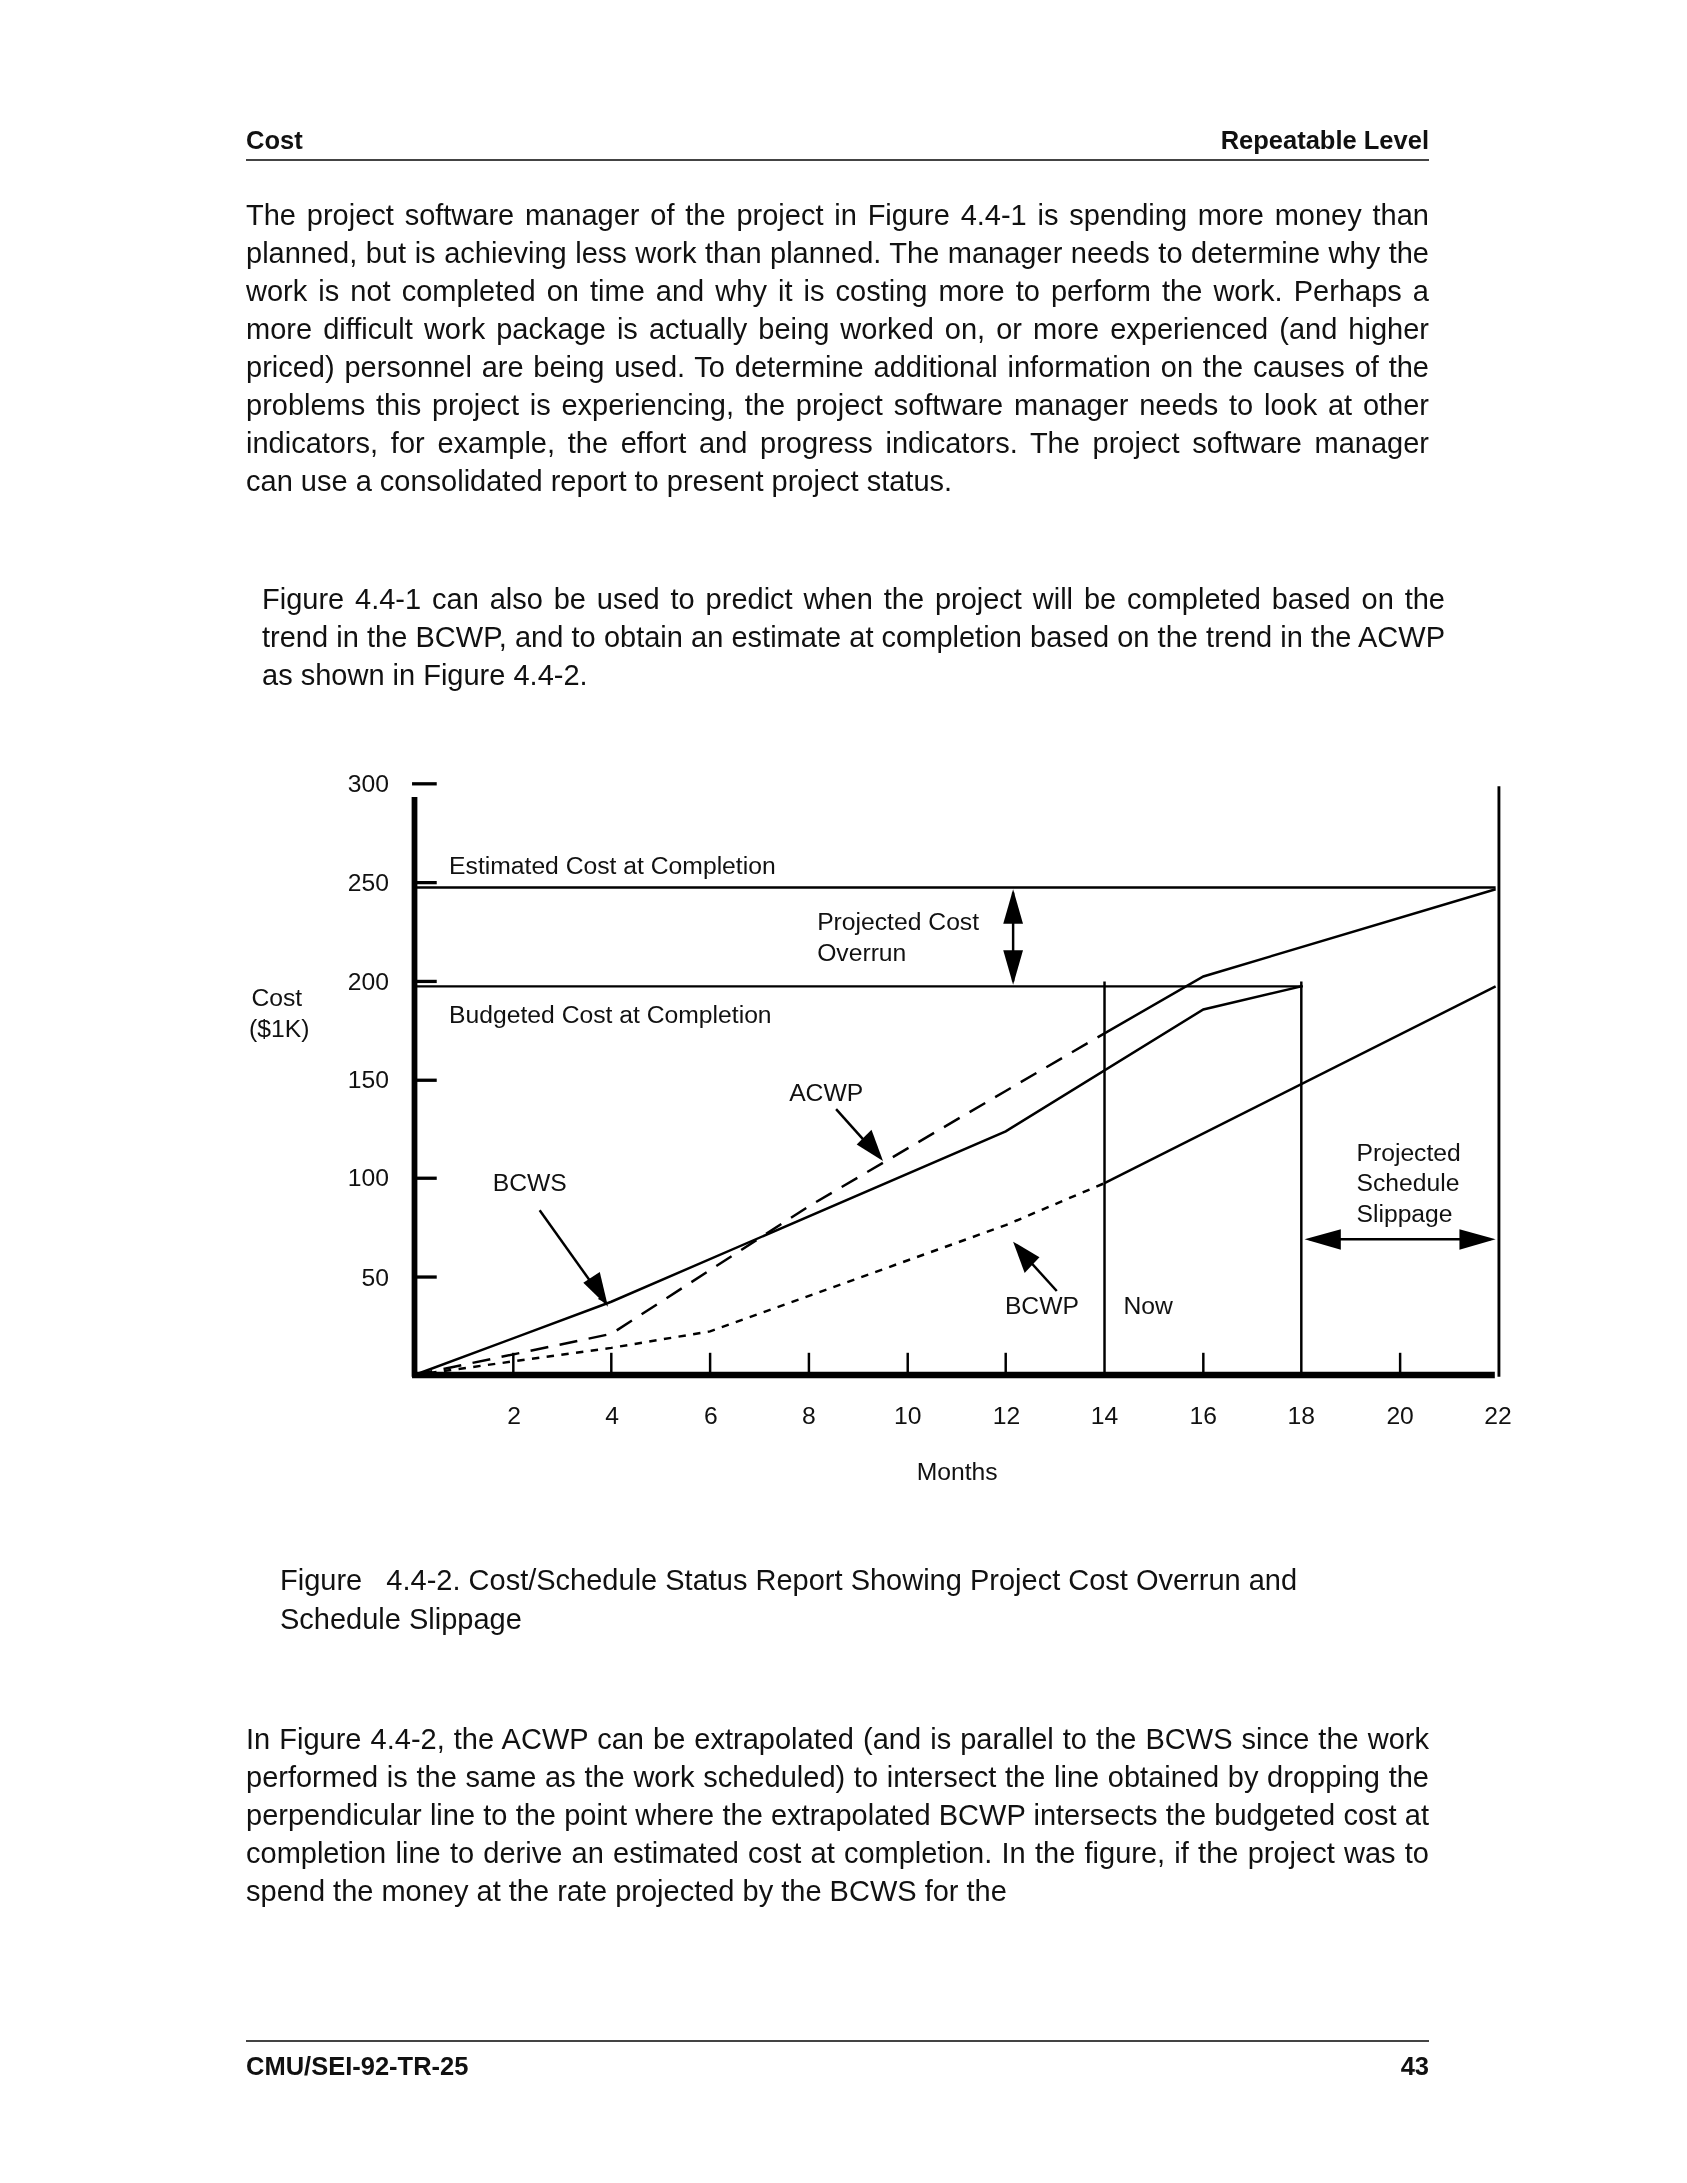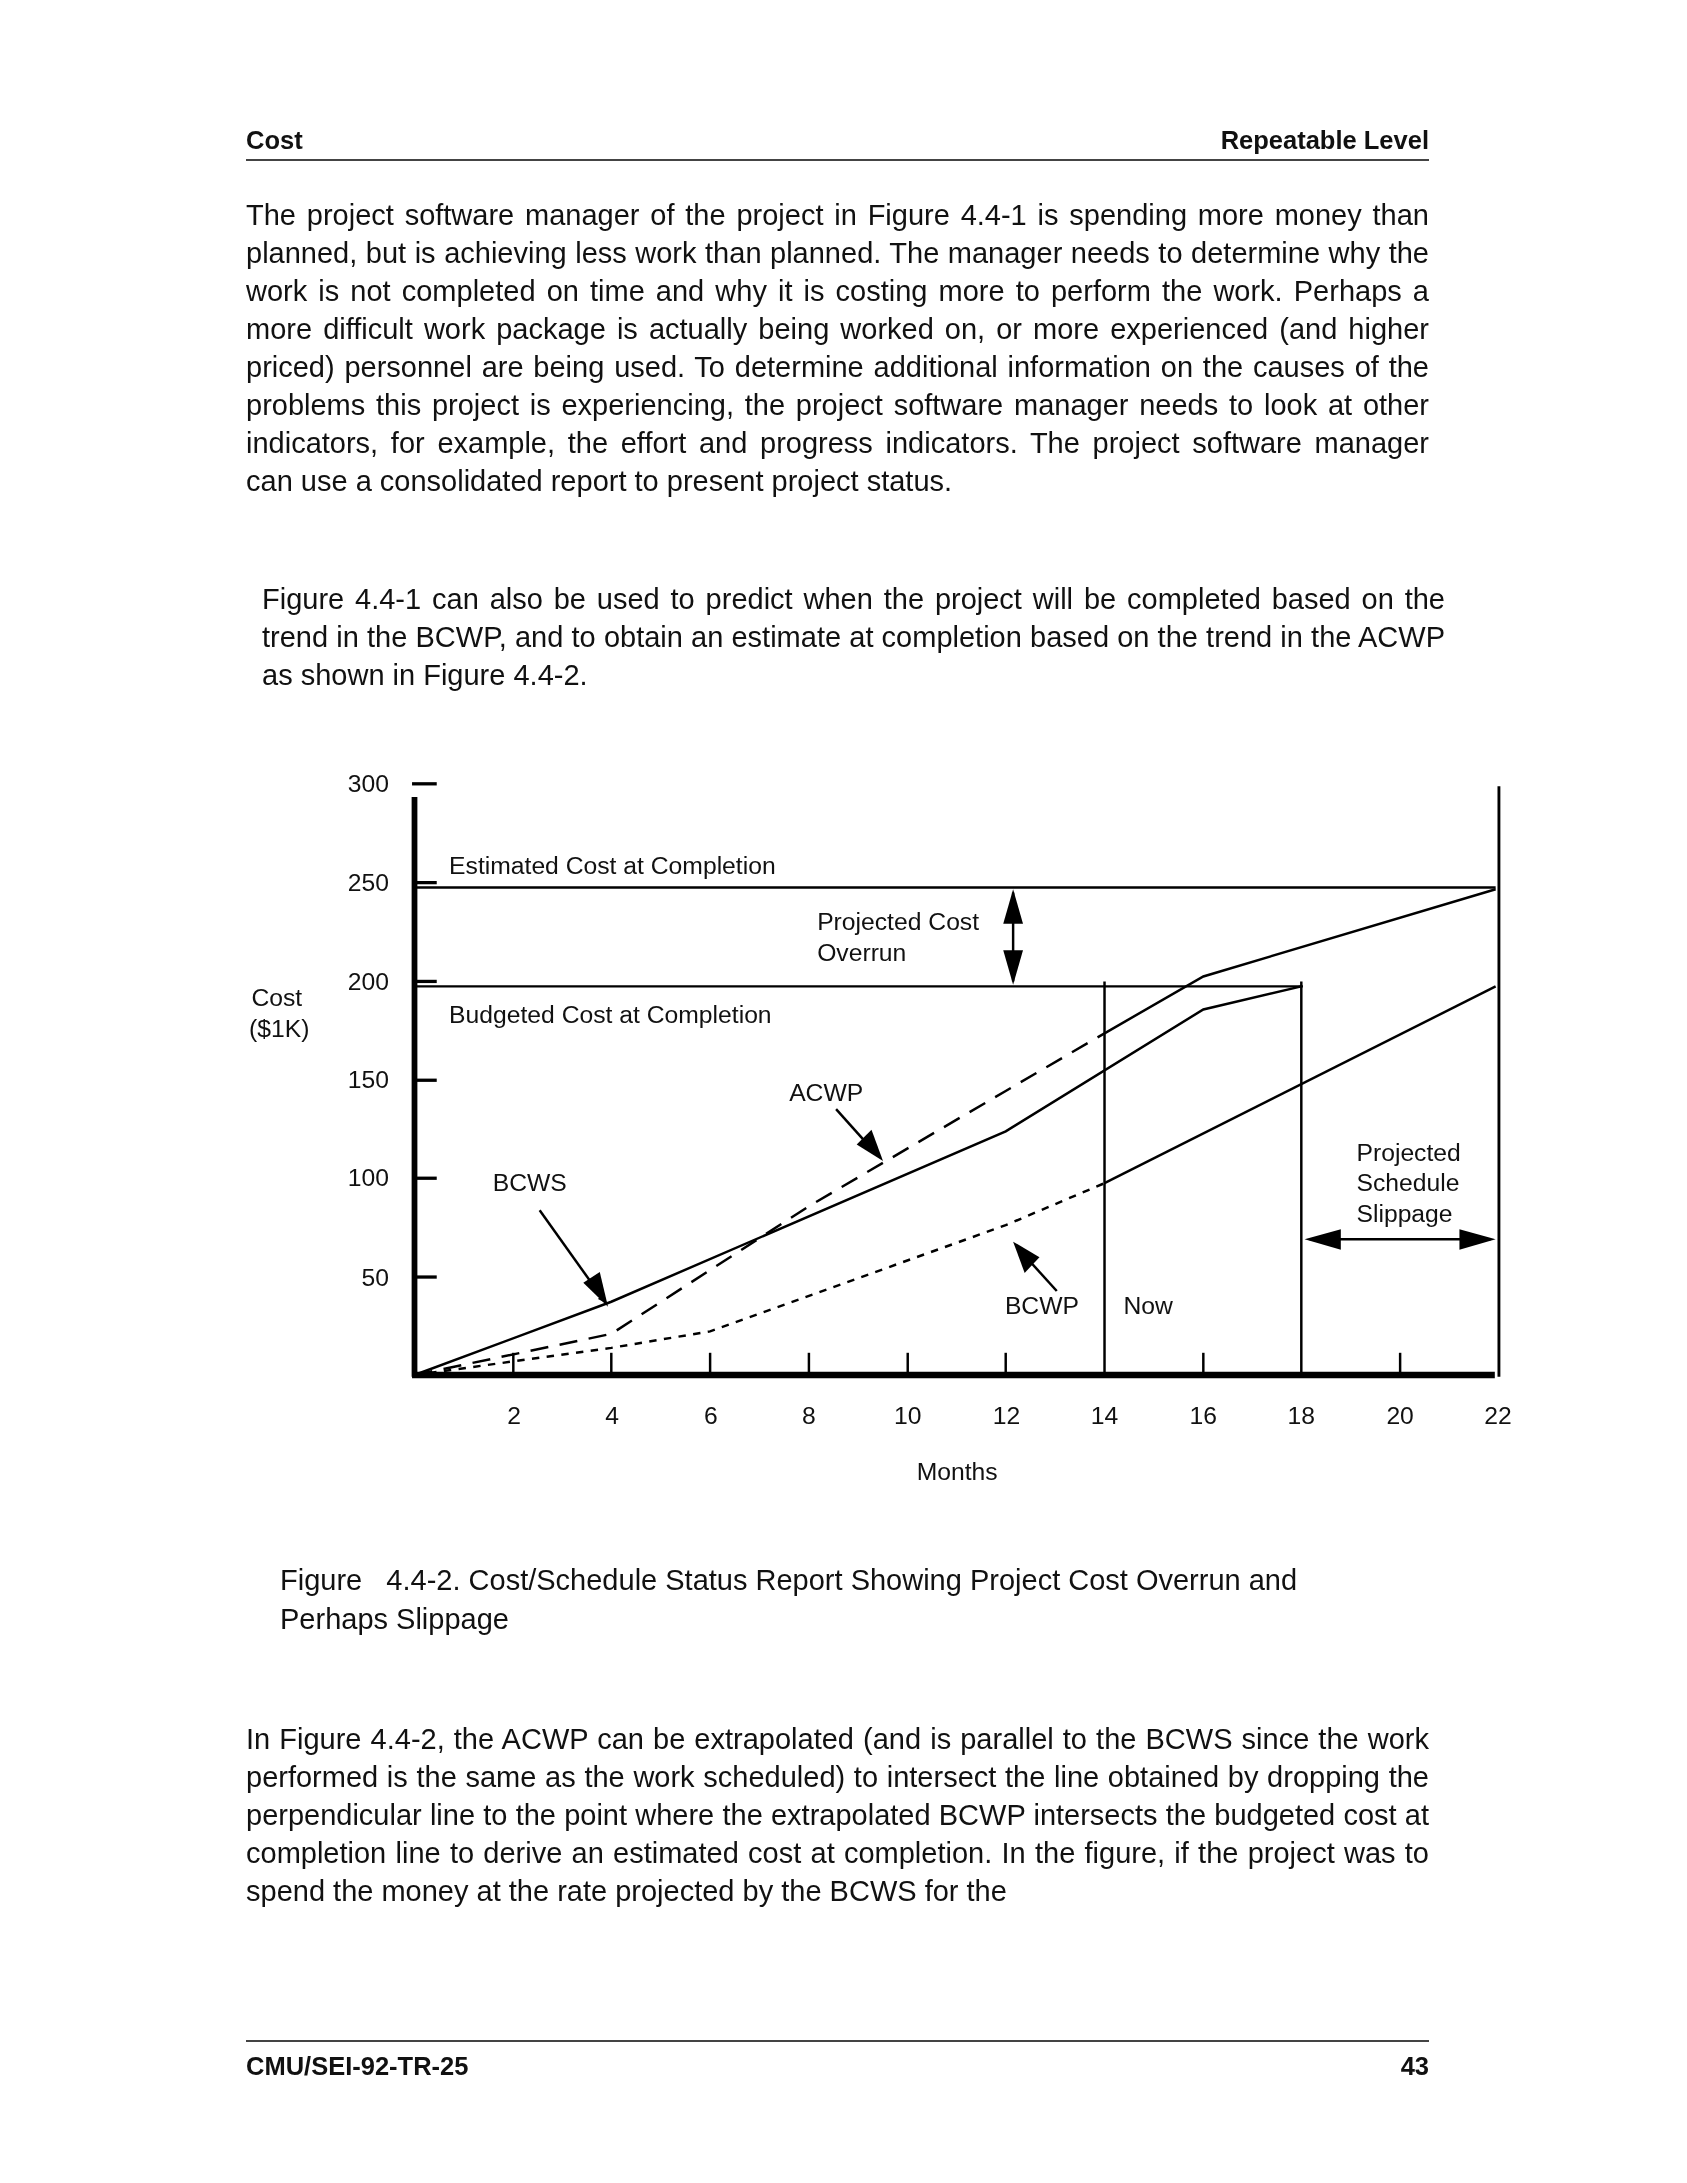--- a/index.html
+++ b/index.html
@@ -131,21 +131,21 @@
     <text class="svgtext" x="1220" y="1596">BCWP</text>
     <text class="svgtext" x="1364" y="1596">Now</text>
     <text class="svgtext" x="1647" y="1410">Projected</text>
     <text class="svgtext" x="1647" y="1447">Schedule</text>
     <text class="svgtext" x="1647" y="1484">Slippage</text>
   </svg>
 </div>
 
 <div class="caption">
   <div style="white-space:pre">Figure   4.4-2. Cost/Schedule Status Report Showing Project Cost Overrun and</div>
-  <div>Perhaps Slippage</div>
+  <div>Schedule Slippage</div>
 </div>
 
 <p class="para p3" style="margin:0">In Figure 4.4-2, the ACWP can be extrapolated (and is parallel to the BCWS since the work performed is the same as the work scheduled) to intersect the line obtained by dropping the perpendicular line to the point where the extrapolated BCWP intersects the budgeted cost at completion line to derive an estimated cost at completion.  In the figure, if the project was to spend the money at the rate projected by the BCWS for the</p>
 
 <div class="footer">
   <span class="left">CMU/SEI-92-TR-25</span>
   <span class="right">43</span>
 </div>
 
 

